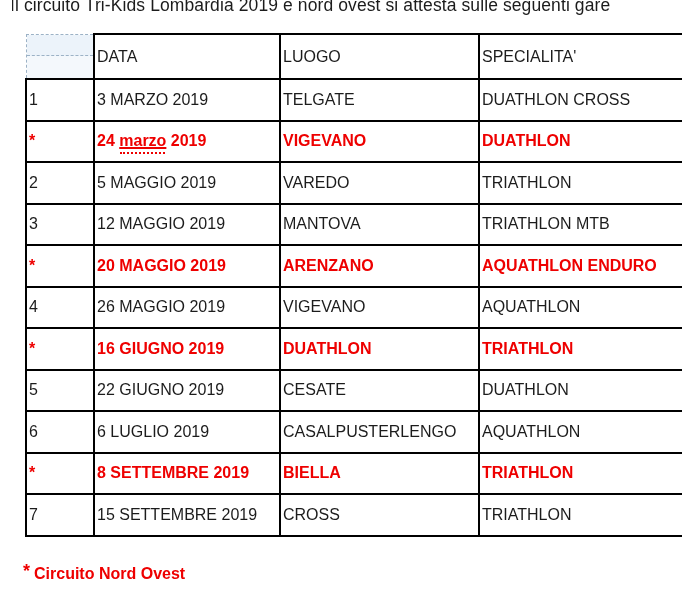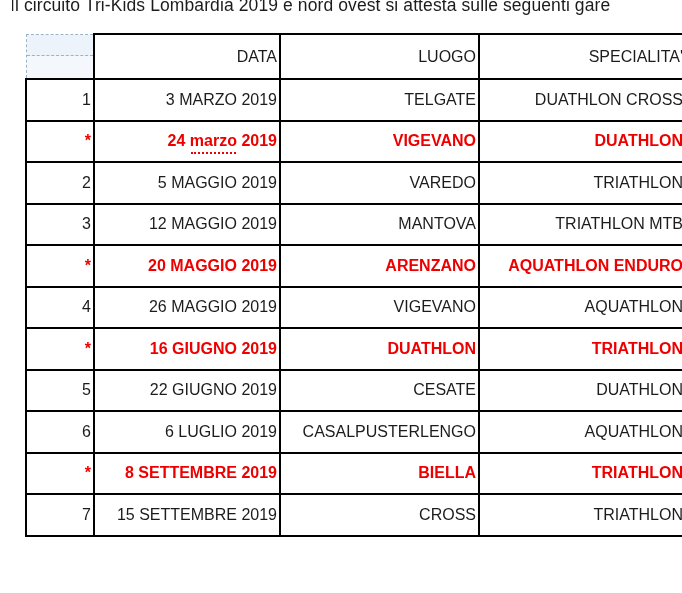--- a/index.html
+++ b/index.html
@@ -30,21 +30,21 @@
   table.race-table {
     position: absolute;
     left: 13px;
     top: 33px;
     border-collapse: collapse;
     table-layout: fixed;
   }
   .race-table th,
   .race-table td {
     border: 2px solid #000000;
-    text-align: right;
+    text-align: left;
     vertical-align: middle;
     font-size: 16px;
     font-weight: normal;
     padding: 0 2px;
     overflow: hidden;
     white-space: nowrap;
     color: #1c1c1c;
   }
   .race-table thead tr { height: 45px; }
   .race-table tbody tr { height: 41.5px; }
@@ -67,20 +67,21 @@
 
   tr.hl td {
     color: var(--red, #ee0000);
     font-weight: bold;
   }
   td.num { font-size: 16px; }
 
   .squig {
     position: relative;
     display: inline-block;
+    text-decoration: underline;
     text-decoration-thickness: 1.5px;
   }
   .squig::after {
     content: "";
     position: absolute;
     left: 1px;
     right: 1px;
     bottom: -4px;
     border-top: 2px dotted var(--red, #ee0000);
   }
@@ -188,14 +189,17 @@
         </tr>
         <tr>
           <td class="num">7</td>
           <td class="date">15 SETTEMBRE 2019</td>
           <td class="loc">CROSS</td>
           <td class="spec">TRIATHLON</td>
         </tr>
       </tbody>
   </table>
 
+  <div class="footnote">
+    <span class="fn-marker">*</span><span class="fn-text">Circuito Nord Ovest</span>
+  </div>
 
 </div>
 
 </body></html>

